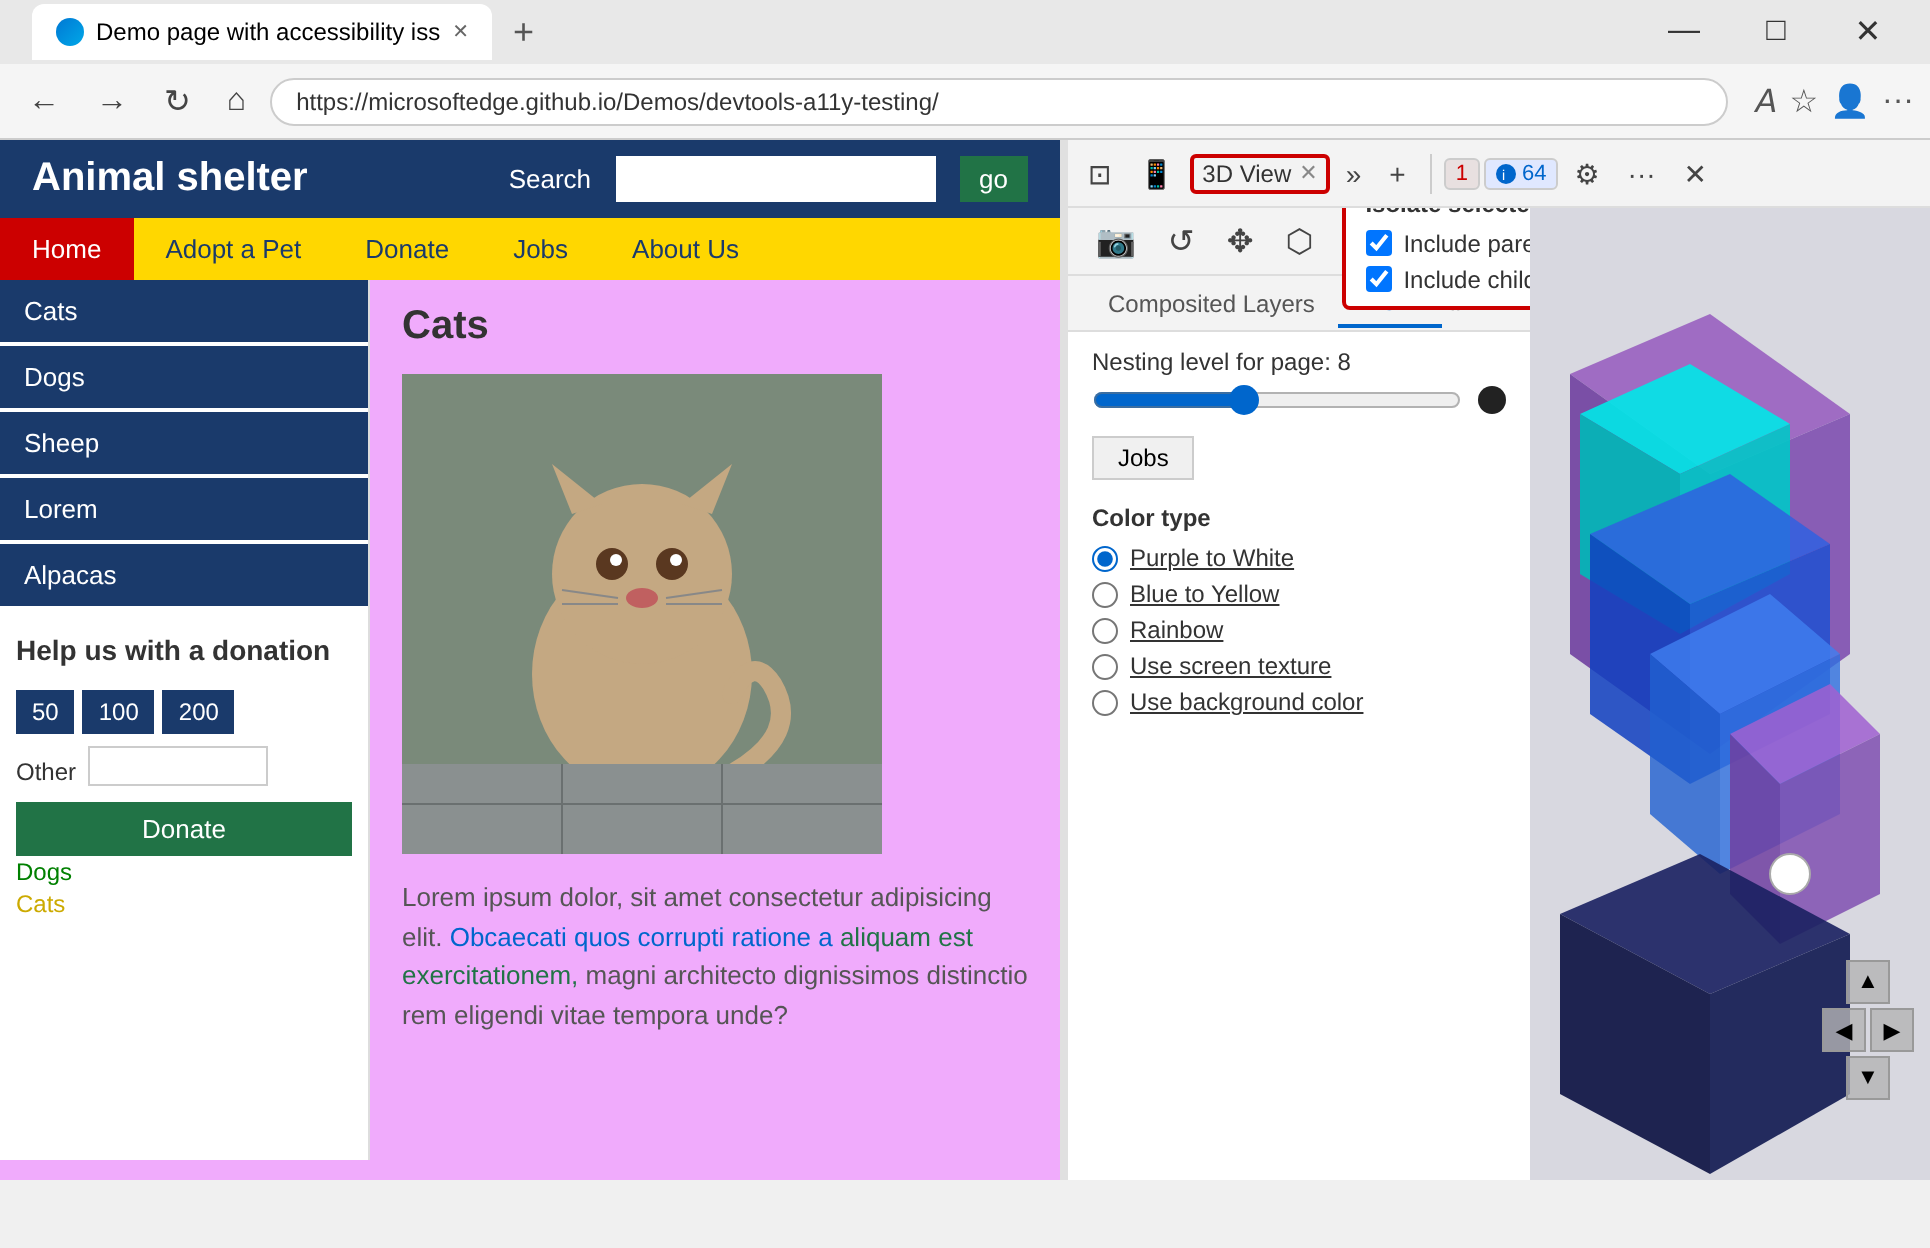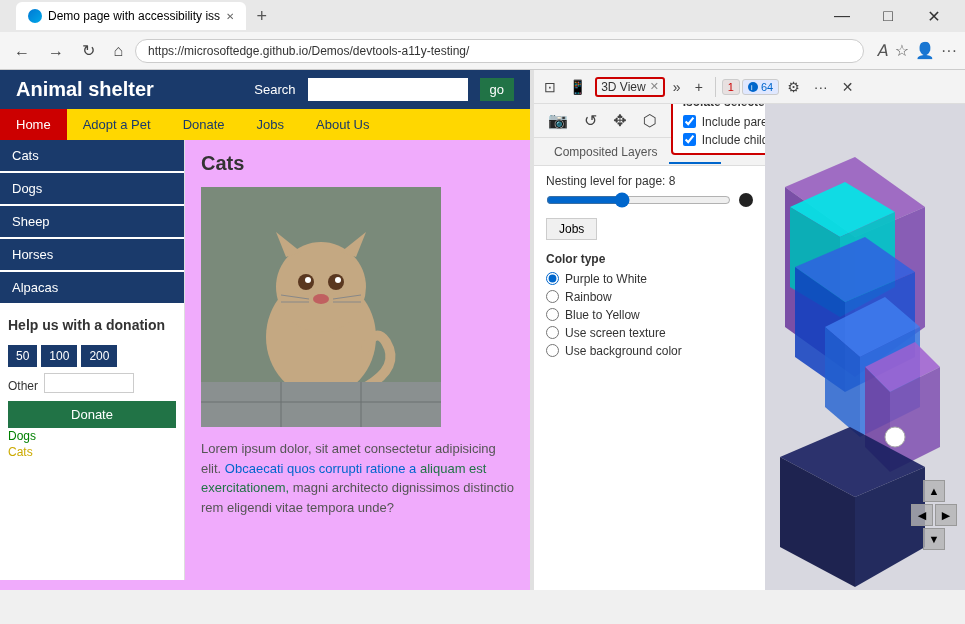--- a/index.html
+++ b/index.html
@@ -71,21 +71,21 @@
     .devtools-content { flex: 1; padding: 8px 12px; overflow-y: auto; background: white; }
     .nesting-label { font-size: 12px; color: #333; margin-bottom: 4px; }
     .nesting-slider-row { display: flex; align-items: center; gap: 8px; margin-bottom: 10px; }
     .nesting-slider { flex: 1; accent-color: #0066cc; }
     .nesting-dot { width: 14px; height: 14px; background: #222; border-radius: 50%; }
 
     .reset-btn { background: #f0f0f0; border: 1px solid #ccc; padding: 3px 12px; font-size: 12px; cursor: pointer; margin-bottom: 12px; }
 
     .color-type-label { font-size: 12px; font-weight: bold; color: #333; margin-bottom: 6px; }
     .radio-group { display: flex; flex-direction: column; gap: 4px; }
-    .radio-item { display: flex; align-items: flex-start; gap: 6px; font-size: 12px; color: #333; cursor: pointer; }
+    .radio-item { display: flex; align-items: flex-end; gap: 6px; font-size: 12px; color: #333; cursor: pointer; text-decoration: underline; }
     .radio-item input[type=radio] { accent-color: #0066cc; }
 
     
     .devtools-full { flex: 1; display: flex; flex-direction: column; min-width: 0; }
     .devtools-inner { display: flex; flex: 1; overflow: hidden; }
     .devtools-left { flex: 1; display: flex; flex-direction: column; min-width: 0; }
 
     .vertical-divider { width: 4px; background: #e0e0e0; cursor: col-resize; }
   </style>
 </head>
@@ -143,21 +143,21 @@
         <a class="site-nav-item">Jobs</a>
         <a class="site-nav-item">About Us</a>
       </div>
 
       <div class="site-body">
 
         <div class="site-sidebar">
           <div class="sidebar-item">Cats</div>
           <div class="sidebar-item">Dogs</div>
           <div class="sidebar-item">Sheep</div>
-          <div class="sidebar-item">Horses</div>
+          <div class="sidebar-item">Lorem</div>
           <div class="sidebar-item">Alpacas</div>
 
           <div class="sidebar-section">
             <div class="sidebar-help-title">Help us with a donation</div>
             <div class="donation-amounts">
               <button class="donation-btn">50</button>
               <button class="donation-btn">100</button>
               <button class="donation-btn">200</button>
             </div>
             <div class="donation-other">
@@ -284,25 +284,25 @@
             <button class="reset-btn">Jobs</button>
 
             <div class="color-type-label">Color type</div>
             <div class="radio-group">
               <label class="radio-item">
                 <input type="radio" name="colortype" checked="" style="">
                 <span>Purple to White</span>
               </label>
               <label class="radio-item">
                 <input type="radio" name="colortype" style="">
+                <span>Blue to Yellow</span>
+              </label>
+              <label class="radio-item">
+                <input type="radio" name="colortype" style="">
                 <span>Rainbow</span>
-              </label>
-              <label class="radio-item">
-                <input type="radio" name="colortype" style="">
-                <span>Blue to Yellow</span>
               </label>
               <label class="radio-item">
                 <input type="radio" name="colortype" style="">
                 <span>Use screen texture</span>
               </label>
               <label class="radio-item">
                 <input type="radio" name="colortype" style="">
                 <span>Use background color</span>
               </label>
             </div>

